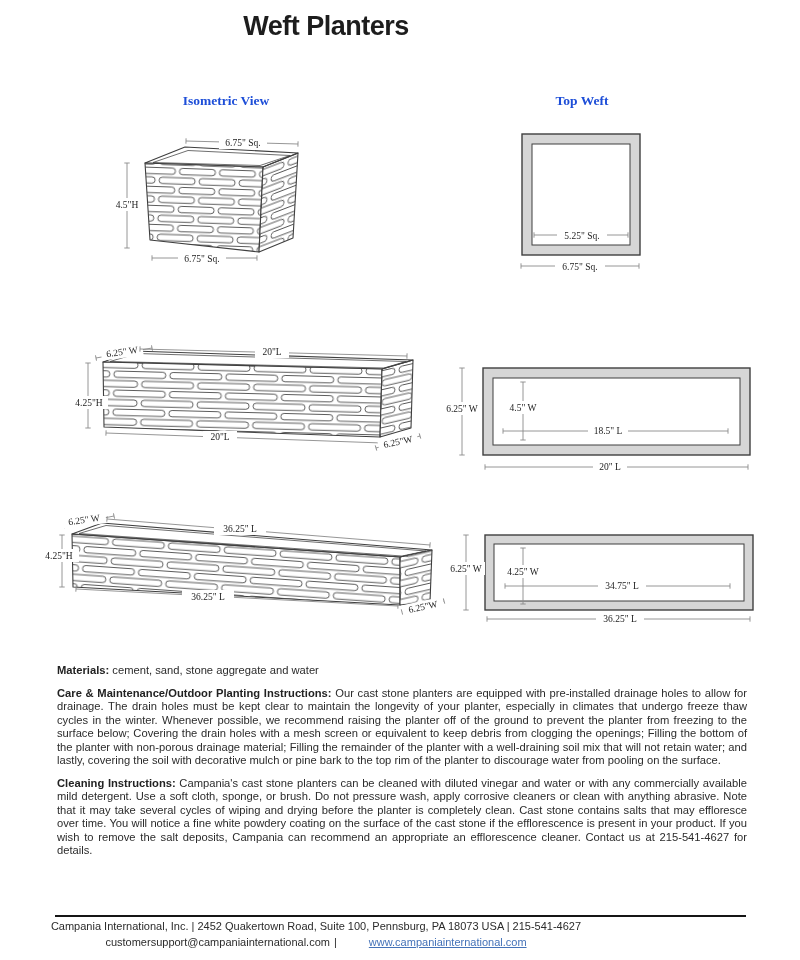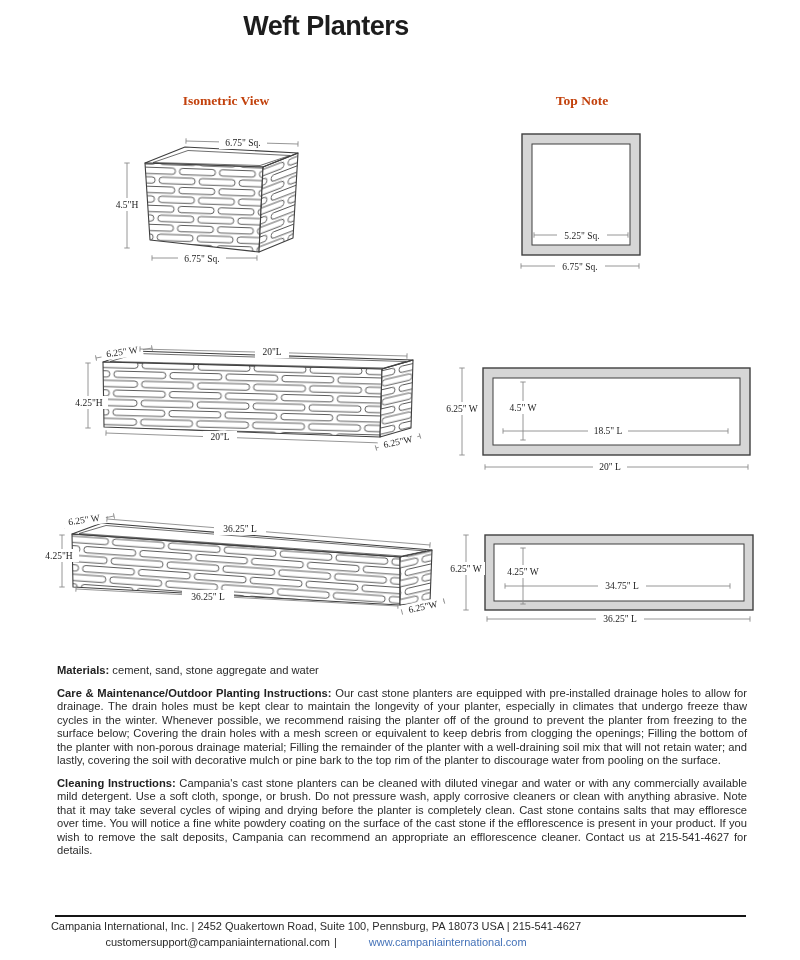--- a/index.html
+++ b/index.html
@@ -1,41 +1,41 @@
 <!DOCTYPE html>
 <html><head>
 <meta charset="utf-8">
 <style>
   html,body{margin:0;padding:0;background:#ffffff;}
   .page{position:relative;width:800px;height:960px;background:#fff;overflow:hidden;
         font-family:"Liberation Sans",sans-serif;color:#2b2b2b;}
   .title{position:absolute;left:0;top:10px;width:652px;text-align:center;
          font:bold 27px/1.2 "Liberation Sans",sans-serif;color:#1d1d1d;letter-spacing:-0.5px;}
   .col-head{position:absolute;top:93px;transform:translateX(-50%);
-            font:bold 13.5px/1.2 "Liberation Serif",serif;color:#c2410c;}
+            font:bold 13.5px/1.2 "Liberation Serif",serif;color:#1d4ed8;}
   .iso-head{left:226px;}
   .top-head{left:582px;}
   svg.draw{position:absolute;}
   .face{fill:#ffffff;stroke:#3f3f3f;stroke-width:1.1;stroke-linejoin:round;}
   .facep{stroke:#3f3f3f;stroke-width:1.1;stroke-linejoin:round;}
   .rim{fill:none;stroke:#4a4a4a;stroke-width:0.8;}
   .frame{fill:#d6d6d6;stroke:#3f3f3f;stroke-width:1.4;}
   .opening{fill:#ffffff;stroke:#3f3f3f;stroke-width:1;}
   .dim{stroke:#8a8a8a;stroke-width:0.9;marker-start:url(#tk);marker-end:url(#tk);}
   .lbg{fill:#ffffff;}
   .dtx{font:9.5px "Liberation Serif",serif;fill:#222;text-anchor:middle;}
   .text-block{position:absolute;left:57px;top:664px;width:690px;
               font:11.2px/13.5px "Liberation Sans",sans-serif;color:#2b2b2b;text-align:justify;}
   .text-block p{margin:0 0 9px 0;}
   .text-block b{color:#222;margin-top:36px;}
   .footer-rule{position:absolute;left:55px;top:915px;width:691px;height:2px;background:#151515;}
   .footer{position:absolute;left:0;top:919px;width:632px;text-align:center;
           font:11px/15.5px "Liberation Sans",sans-serif;color:#2b2b2b;}
   .footer .sep{padding:0 4px;}
-  .footer a{color:#4472b8;cursor:pointer;margin-left:28px;}
+  .footer a{color:#4472b8;text-decoration:underline;cursor:pointer;margin-left:28px;}
 </style>
 </head>
 <body>
 
 <div class="page">
 
   <svg width="0" height="0" style="position:absolute" aria-hidden="true">
     <defs>
       <marker id="tk" markerWidth="8" markerHeight="8" refX="4" refY="4" orient="auto">
         <line x1="4" y1="1" x2="4" y2="7" stroke="#8a8a8a" stroke-width="1"></line>
@@ -63,21 +63,21 @@
       <pattern id="pwBS" width="34" height="19" patternUnits="userSpaceOnUse" patternTransform="skewY(-13)">
         <rect x="1" y="1.5" width="30" height="6.3" rx="3.1" fill="#fff" stroke="#4a4a4a" stroke-width="0.9"></rect>
         <rect x="-16" y="11" width="30" height="6.3" rx="3.1" fill="#fff" stroke="#4a4a4a" stroke-width="0.9"></rect>
         <rect x="18" y="11" width="30" height="6.3" rx="3.1" fill="#fff" stroke="#4a4a4a" stroke-width="0.9"></rect>
       </pattern>
     </defs>
   </svg>
 
   <div class="title">Weft Planters</div>
   <div class="col-head iso-head">Isometric View</div>
-  <div class="col-head top-head">Top Note</div>
+  <div class="col-head top-head">Top Weft</div>
 
   <svg class="draw" style="left:100px;top:126px" width="215" height="150" viewBox="0 0 215 150">
     <polygon class="face" points="45,37 85,21 198,27 163,41"></polygon>
     <polygon class="rim" points="53,36.5 88,24.5 190,29.5 160,39.5"></polygon>
     <polygon class="facep" fill="url(#pwA)" points="45,37 163,41 159,126 50,114"></polygon>
     <polygon class="facep" fill="url(#pwAS)" points="163,41 198,27 193,112 159,126"></polygon>
     <line class="dim" x1="86" y1="15" x2="198" y2="18"></line>
     <rect class="lbg" x="119" y="10" width="48" height="13"></rect>
     <text class="dtx" x="143" y="20">6.75" Sq.</text>
     <line class="dim" x1="27" y1="37" x2="27" y2="122"></line>

